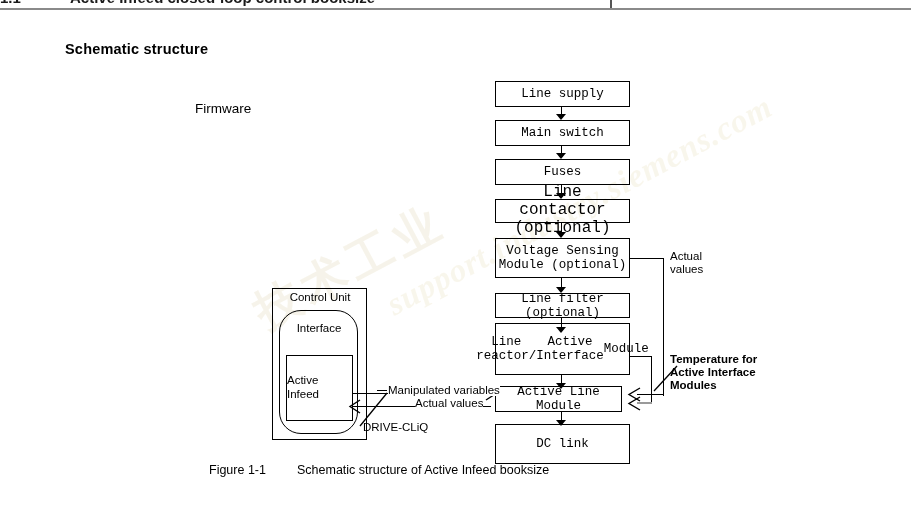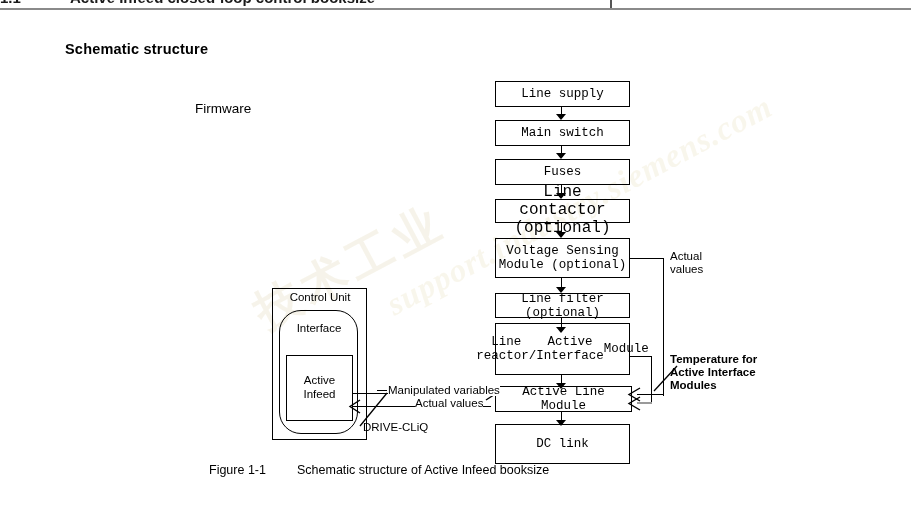--- a/index.html
+++ b/index.html
@@ -95,21 +95,21 @@
     position:absolute;left:279px;top:310px;width:79px;height:124px;
     border:1.3px solid #000;border-radius:22px;box-sizing:border-box;background:transparent;
   }
   .fw-title{
     position:absolute;left:281px;top:322px;width:76px;text-align:center;
     font-size:11.5px;color:#000;
   }
   .ai-box{
     position:absolute;left:286px;top:355px;width:67px;height:66px;
     border:1.3px solid #000;box-sizing:border-box;
-    display:flex;align-items:center;justify-content:center;text-align:center;
+    display:flex;align-items:center;justify-content:center;text-align:left;
     font-size:11.5px;color:#000;line-height:1.2;
   }
 
   
   .anno{position:absolute;font-size:11.5px;color:#000;line-height:1.15;}
 
   
   .linklabel{position:absolute;font-size:11.5px;color:#000;white-space:nowrap;background:#fff;}
   .drive-label{position:absolute;font-size:11.5px;color:#000;white-space:nowrap;}
 </style>
@@ -194,21 +194,21 @@
       <span>Line reactor/</span>
       <span>Active Interface</span>
       <span>Module</span>
     </div>
 
     <div class="vconn" style="left:556px;top:375px;height:14px;">
       <div class="stem" style="height:9px;"></div>
       <div class="head" style="top:8px;"></div>
     </div>
 
-    <div class="box" style="left:495px;top:386px;width:137px;height:26px;">
+    <div class="box" style="left:495px;top:386px;width:127px;height:26px;">
       <span>Active Line Module</span>
     </div>
 
     <div class="vconn" style="left:556px;top:412px;height:14px;">
       <div class="stem" style="height:9px;"></div>
       <div class="head" style="top:8px;"></div>
     </div>
 
     <div class="box" style="left:495px;top:424px;width:135px;height:40px;">
       <span>DC link</span>

